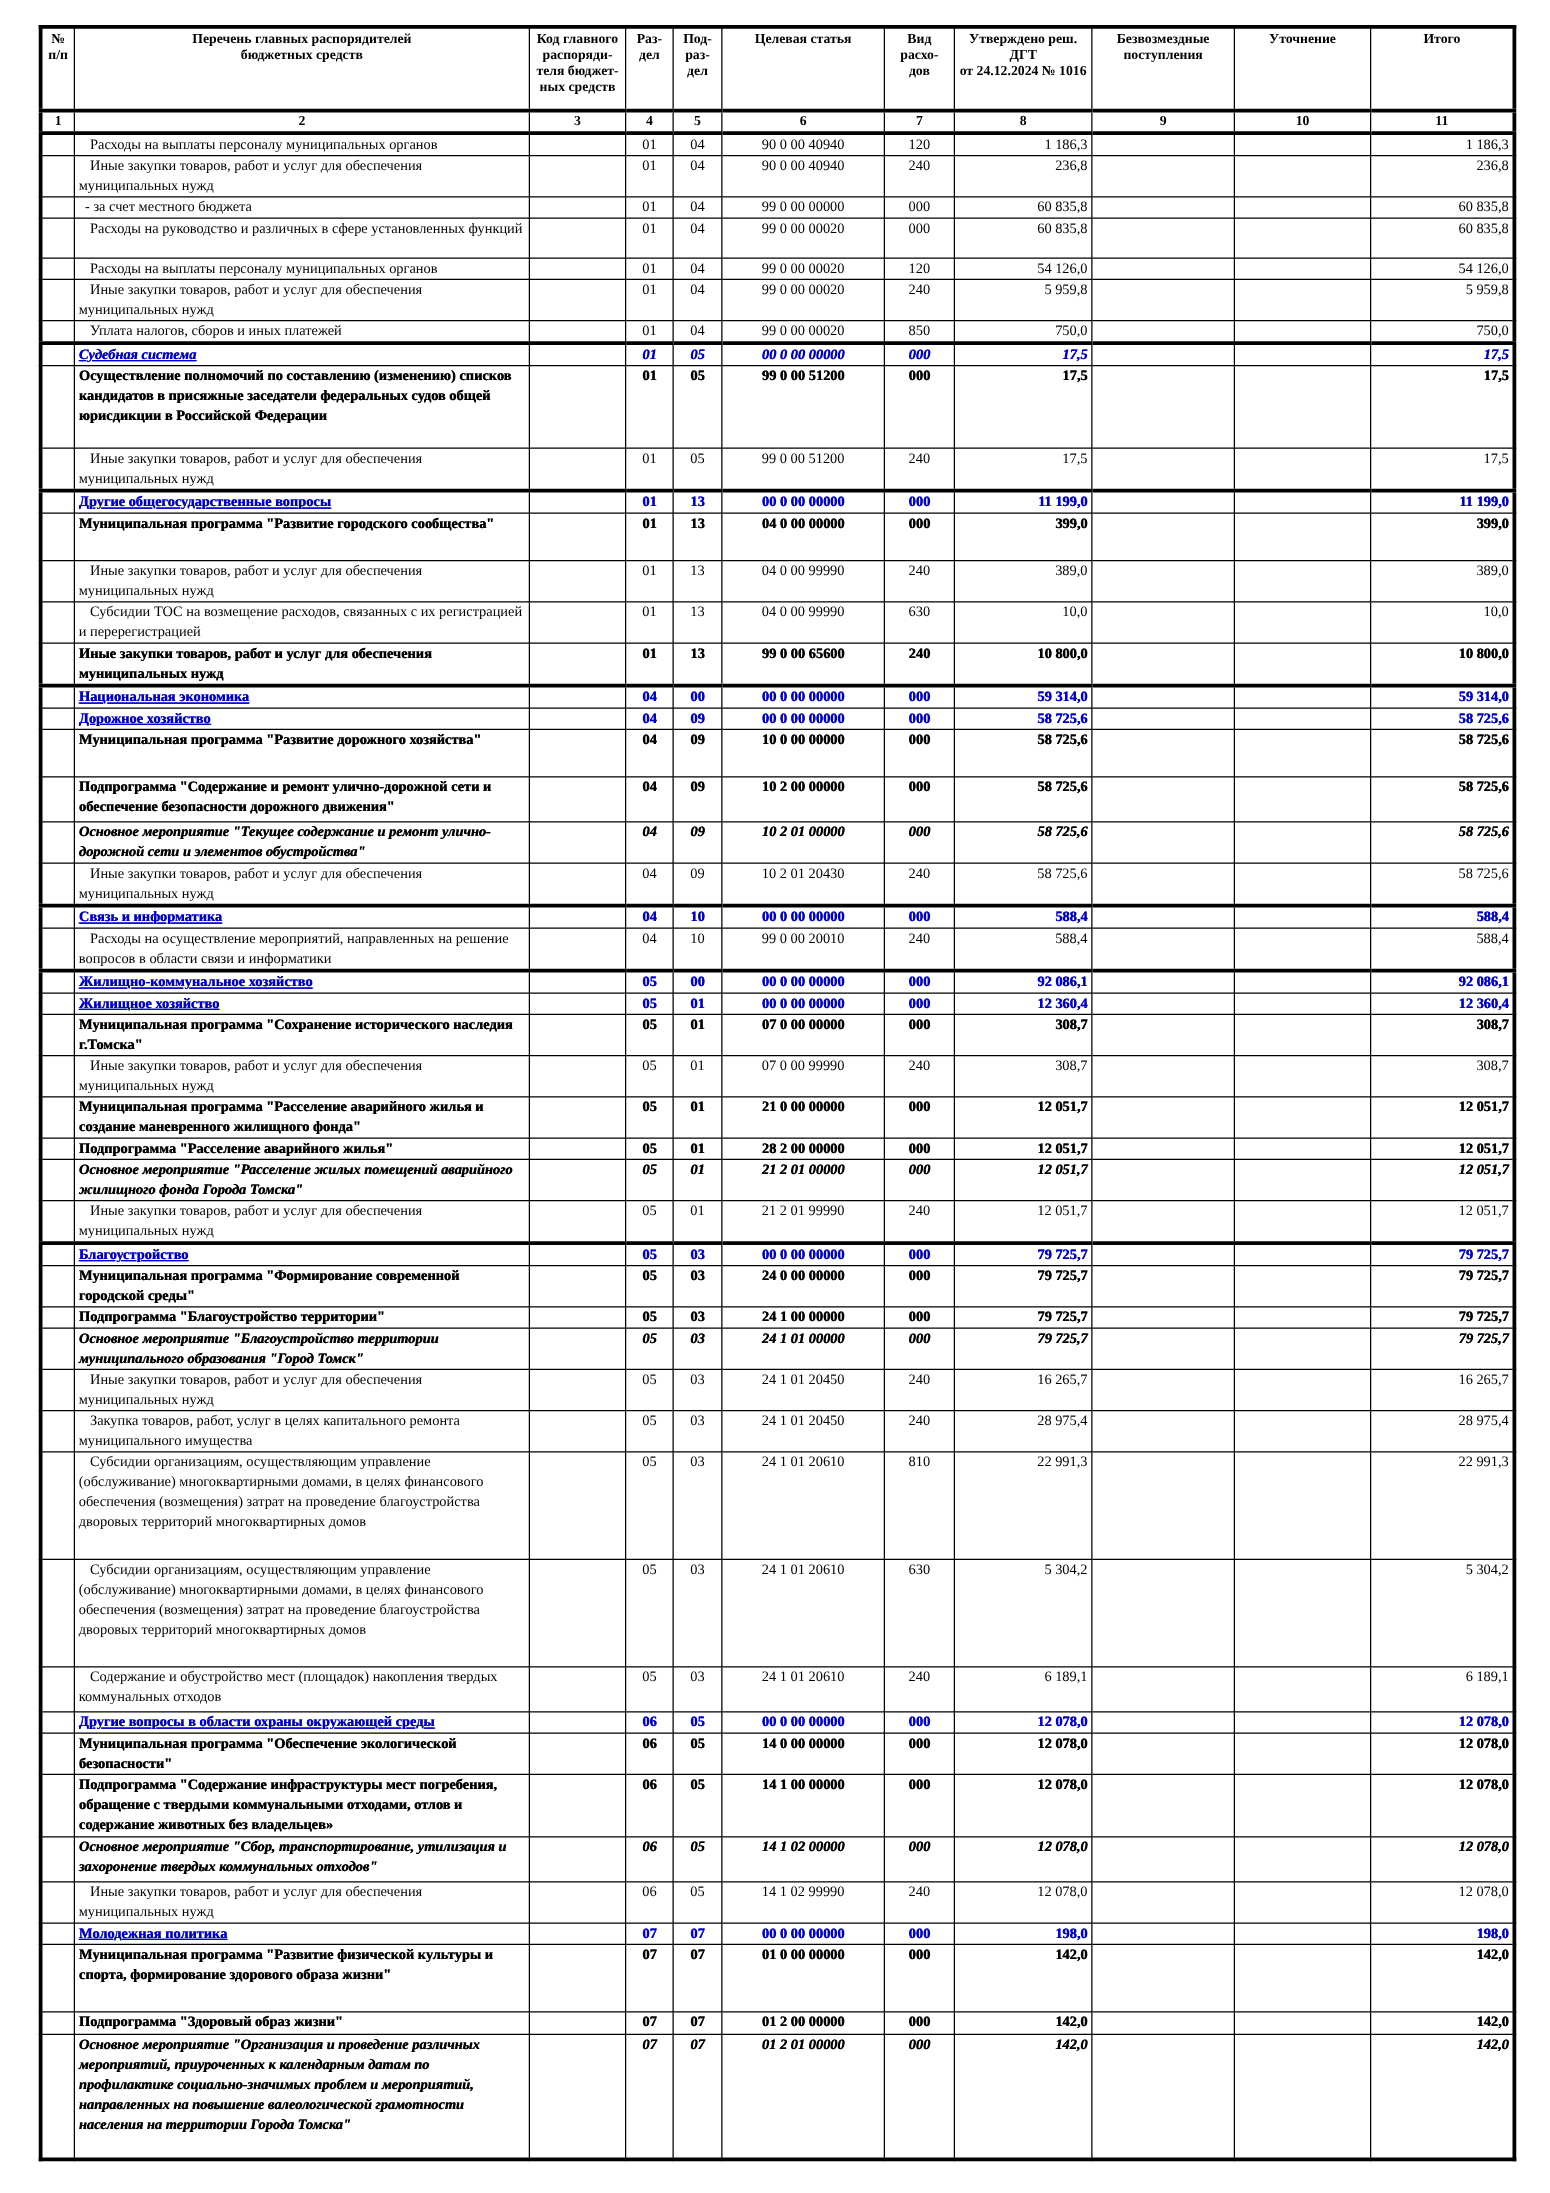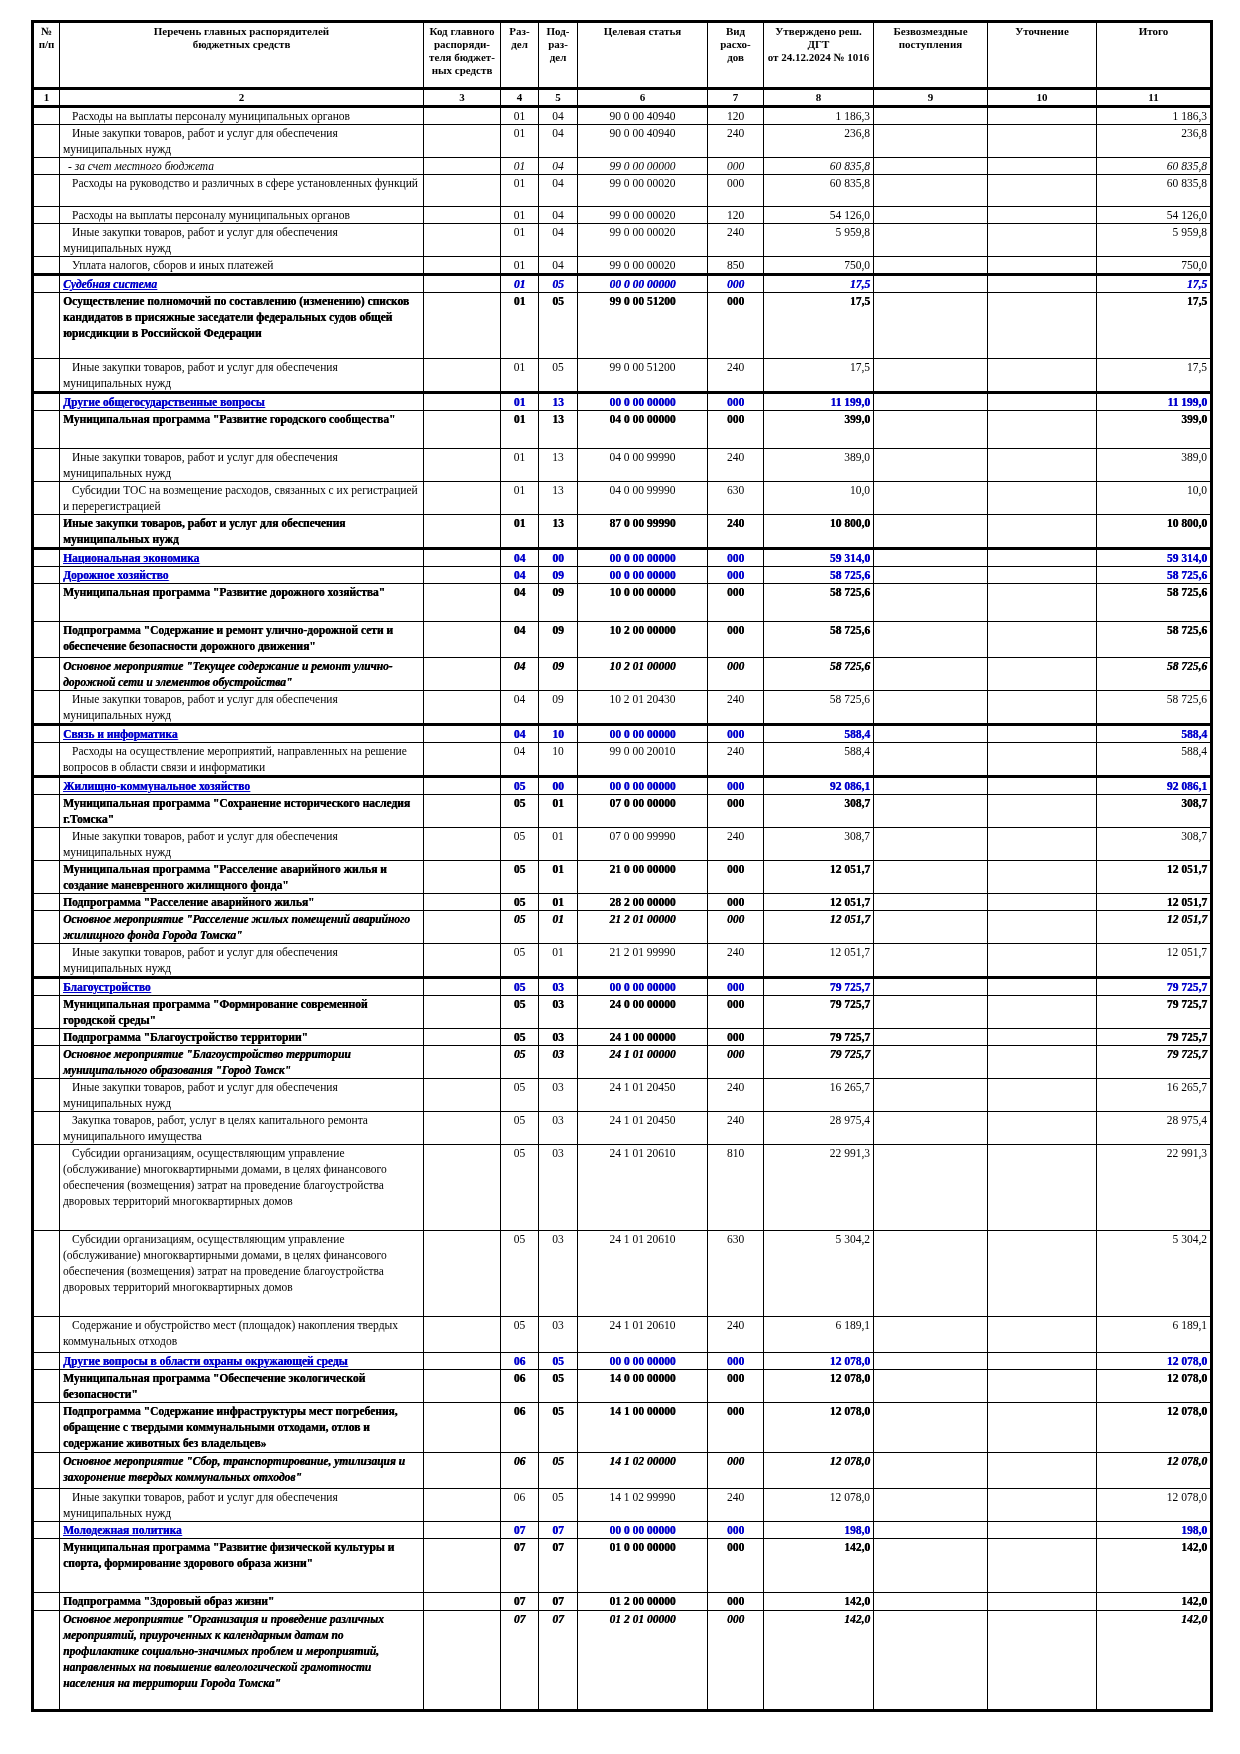--- a/index.html
+++ b/index.html
@@ -8,21 +8,21 @@
   th,td{border:1px solid #000;padding:0 3px;vertical-align:top;overflow:hidden;}
   tr.head th{border-bottom:3px solid #000;font-weight:bold;text-align:center;vertical-align:top;
              white-space:pre-line;font-size:11px;line-height:13px;height:62px;padding-top:2px;}
   tr.nums th{border-bottom:3px solid #000;font-weight:bold;text-align:center;font-size:11px;
              height:15px;padding:0;line-height:15px;}
   tbody td{font-size:11.5px;line-height:16px;}
   td.c-name{text-align:left;}
   td.c-ctr{text-align:center;white-space:nowrap;}
   td.c-rt{text-align:right;white-space:nowrap;padding-right:3px;}
   tr.style-n td.c-name{text-indent:9px;}
-  tr.style-i td{font-style:italic;margin-top:41px;}
+  tr.style-i td{margin-top:41px;}
   tr.style-i td.c-name{text-indent:5px;}
   tr.style-b td{font-weight:bold;text-shadow:0.4px 0 0 #000;}
   tr.style-bi td{font-weight:bold;font-style:italic;text-shadow:0.4px 0 0 #000;}
   tr.style-sb td{font-weight:bold;color:#0000cc;text-shadow:0.4px 0 0 #0000cc;}
   tr.style-sb td.c-name{text-decoration:underline;}
   tr.thick td{border-top:3px solid #000;}
 </style>
 </head>
 <body>
 
@@ -261,21 +261,21 @@
         <td class="c-rt"></td>
         <td class="c-rt"></td>
         <td class="c-rt">10,0</td>
       </tr>
       <tr class="row style-b" style="height: 32px;">
         <td class="c-ctr"></td>
         <td class="c-name">Иные закупки товаров, работ и услуг для обеспечения муниципальных нужд</td>
         <td class="c-ctr"></td>
         <td class="c-ctr">01</td>
         <td class="c-ctr">13</td>
-        <td class="c-ctr">87 0 00 99990</td>
+        <td class="c-ctr">99 0 00 65600</td>
         <td class="c-ctr">240</td>
         <td class="c-rt">10 800,0</td>
         <td class="c-rt"></td>
         <td class="c-rt"></td>
         <td class="c-rt">10 800,0</td>
       </tr>
       <tr class="row style-sb thick" style="height: 16px;">
         <td class="c-ctr"></td>
         <td class="c-name">Национальная экономика</td>
         <td class="c-ctr"></td>
@@ -384,20 +384,33 @@
         <td class="c-name">Жилищно-коммунальное хозяйство</td>
         <td class="c-ctr"></td>
         <td class="c-ctr">05</td>
         <td class="c-ctr">00</td>
         <td class="c-ctr">00 0 00 00000</td>
         <td class="c-ctr">000</td>
         <td class="c-rt">92 086,1</td>
         <td class="c-rt"></td>
         <td class="c-rt"></td>
         <td class="c-rt">92 086,1</td>
+      </tr>
+      <tr class="row style-sb" style="height: 16px;">
+        <td class="c-ctr"></td>
+        <td class="c-name">Жилищное хозяйство</td>
+        <td class="c-ctr"></td>
+        <td class="c-ctr">05</td>
+        <td class="c-ctr">01</td>
+        <td class="c-ctr">00 0 00 00000</td>
+        <td class="c-ctr">000</td>
+        <td class="c-rt">12 360,4</td>
+        <td class="c-rt"></td>
+        <td class="c-rt"></td>
+        <td class="c-rt">12 360,4</td>
       </tr>
       <tr class="row style-b" style="height: 32px;">
         <td class="c-ctr"></td>
         <td class="c-name">Муниципальная программа "Сохранение исторического наследия г.Томска"</td>
         <td class="c-ctr"></td>
         <td class="c-ctr">05</td>
         <td class="c-ctr">01</td>
         <td class="c-ctr">07 0 00 00000</td>
         <td class="c-ctr">000</td>
         <td class="c-rt">308,7</td>

